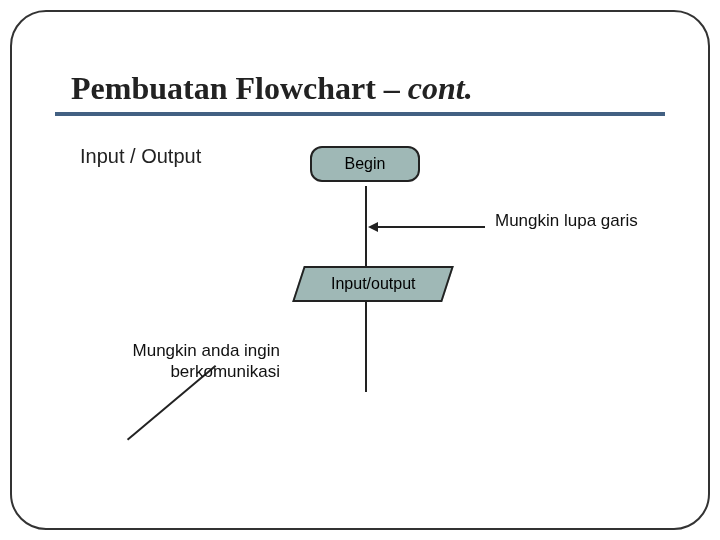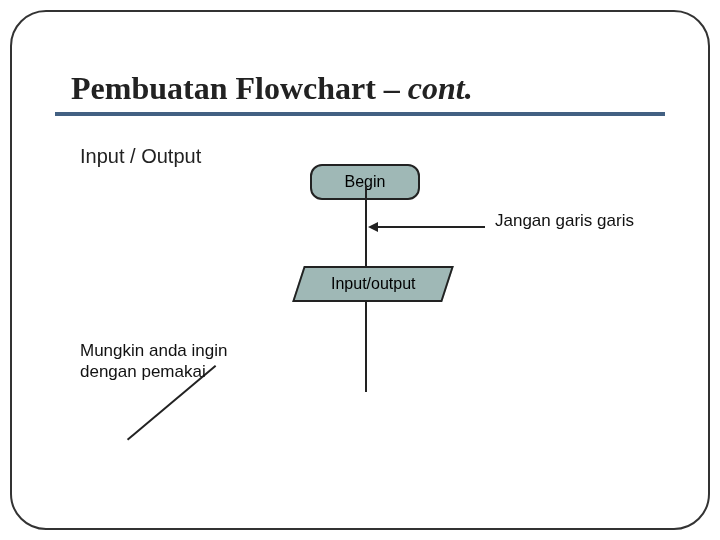--- a/index.html
+++ b/index.html
@@ -128,36 +128,36 @@
   <span class="title">
     <span>Pembuatan Flowchart – </span><span class="cont">cont.</span>
   </span>
 </div>
 <div class="title-underline"></div>
 
 <div class="subtitle">Input / Output</div>
 
 <div class="canvas">
 
-  <div class="terminal" style="left:230px; top:24px;text-align:right;">
+  <div class="terminal" style="left:230px; top:6px;text-align:right;">
     <span>Begin</span>
   </div>
 
   <div class="vline" style="left:285px; top:46px; height:80px;"></div>
 
   <div class="arrowline" style="left:290px; top:86px; width:115px; transform: scaleX(-1);"></div>
 
-  <div class="note" style="left:415px; top:70px;">Jangan garis garis</div>
+  <div class="note" style="left:415px; top:70px;">Mungkin lupa garis</div>
 
   <div class="parallelogram" style="left:218px; top:126px;">
     <span>Input/output</span>
   </div>
 
   <div class="vline" style="left:285px; top:162px; height:90px;"></div>
 
   <div class="diagline" style="left:135px; top:225px; height:115px; transform: rotate(50deg);"></div>
 
-  <div class="note" style="left:0px; top:200px; width:200px;">
+  <div class="note" style="left:0px; top:200px; width:200px;text-align:right;">
     <div>Mungkin anda ingin</div>
-    <div>dengan pemakai</div>
+    <div>berkomunikasi</div>
   </div>
 
 </div>
 
 </body></html>

